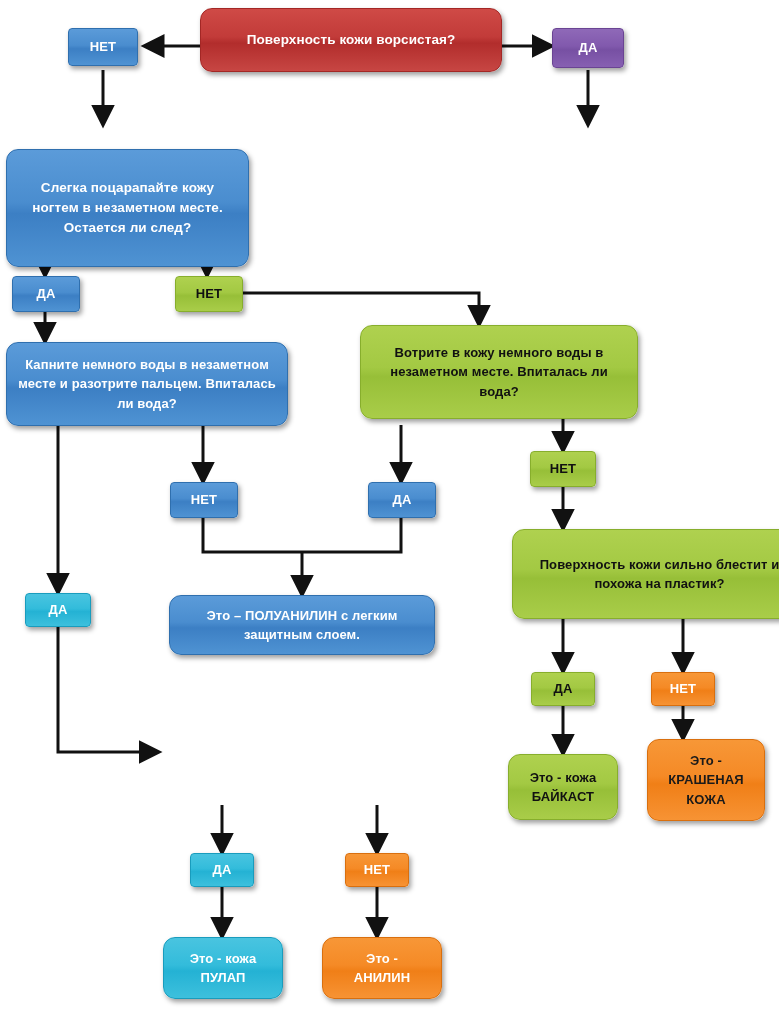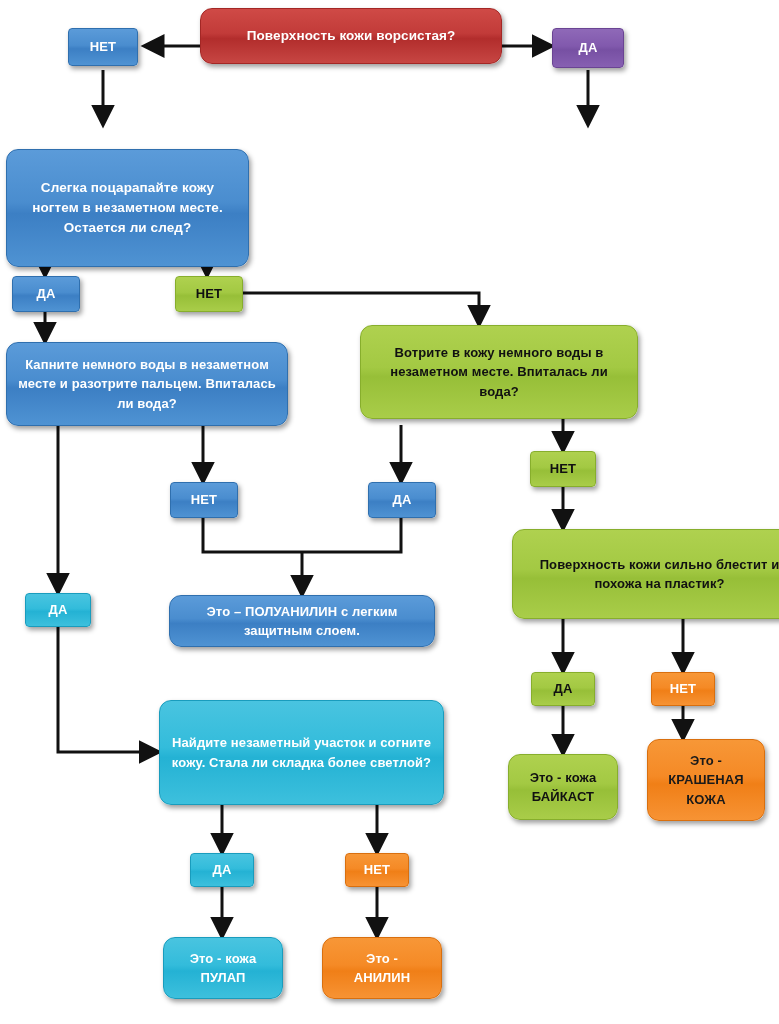--- a/index.html
+++ b/index.html
@@ -140,21 +140,21 @@
       <path d="M222,805 L222,852" marker-end="url(#arrow)"></path>
 
       <path d="M377,805 L377,852" marker-end="url(#arrow)"></path>
 
       <path d="M222,887 L222,936" marker-end="url(#arrow)"></path>
 
       <path d="M377,887 L377,936" marker-end="url(#arrow)"></path>
     </g>
   </svg>
 
-  <div class="node c-red body-text" style="left:200px; top:8px; width:302px; height:56px;">
+  <div class="node c-red body-text" style="left:200px; top:8px; width:302px; height:64px;">
     <span class="txt">Поверхность кожи ворсистая?</span>
   </div>
 
   <div class="node c-blue pill tag" style="left:68px; top:28px; width:70px; height:38px;">
     <span class="txt">НЕТ</span>
   </div>
 
   <div class="node c-purple pill tag" style="left:552px; top:28px; width:72px; height:40px;">
     <span class="txt">ДА</span>
   </div>
@@ -185,21 +185,21 @@
   </div>
 
   <div class="node c-blue pill tag" style="left:368px; top:482px; width:68px; height:36px;">
     <span class="txt">ДА</span>
   </div>
 
   <div class="node c-green pill tag" style="left:530px; top:451px; width:66px; height:36px;">
     <span class="txt">НЕТ</span>
   </div>
 
-  <div class="node c-blue small-body" style="left:169px; top:595px; width:266px; height:52px;">
+  <div class="node c-blue small-body" style="left:169px; top:595px; width:266px; height:60px;">
     <span class="txt">Это – ПОЛУАНИЛИН с легким защитным слоем.</span>
   </div>
 
   <div class="node c-green small-body" style="left:512px; top:529px; width:295px; height:90px;">
     <span class="txt">Поверхность кожи сильно блестит и похожа на пластик?</span>
   </div>
 
   <div class="node c-cyan pill tag" style="left:25px; top:593px; width:66px; height:34px;">
     <span class="txt">ДА</span>
   </div>
@@ -216,23 +216,20 @@
     <span class="txt">Это - кожа
 БАЙКАСТ</span>
   </div>
 
   <div class="node c-orange small-body c-orange-dark-text" style="left:647px; top:739px; width:118px; height:82px;">
     <span class="txt">Это -
 КРАШЕНАЯ
 КОЖА</span>
   </div>
 
-  <div class="node c-cyan small-body" style="left:159px; top:700px; width:285px; height:105px;">
-    <span class="txt">Найдите незаметный участок и согните кожу. Стала ли складка более светлой?</span>
-  </div>
 
   <div class="node c-cyan pill tag" style="left:190px; top:853px; width:64px; height:34px;">
     <span class="txt">ДА</span>
   </div>
 
   <div class="node c-orange pill tag" style="left:345px; top:853px; width:64px; height:34px;">
     <span class="txt">НЕТ</span>
   </div>
 
   <div class="node c-cyan small-body" style="left:163px; top:937px; width:120px; height:62px;">

